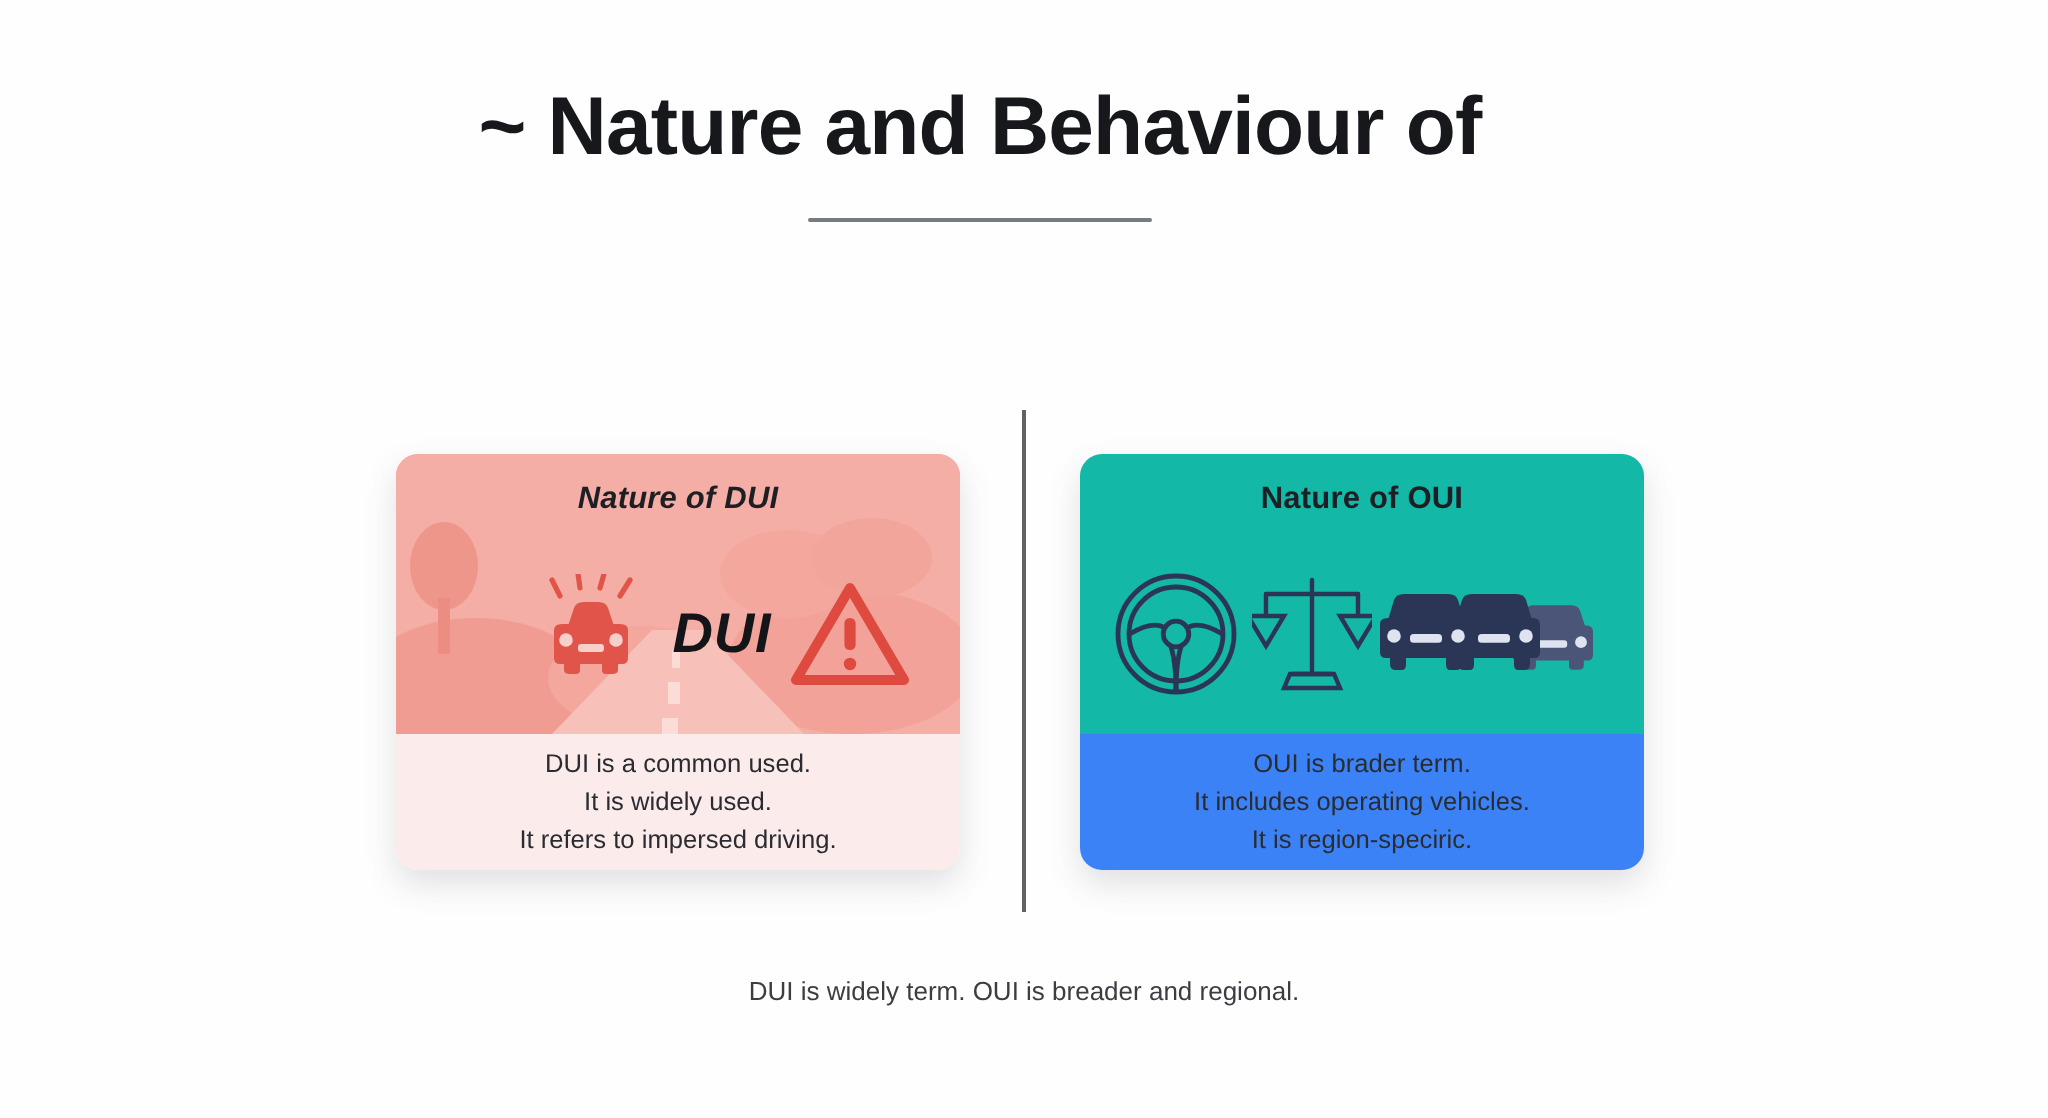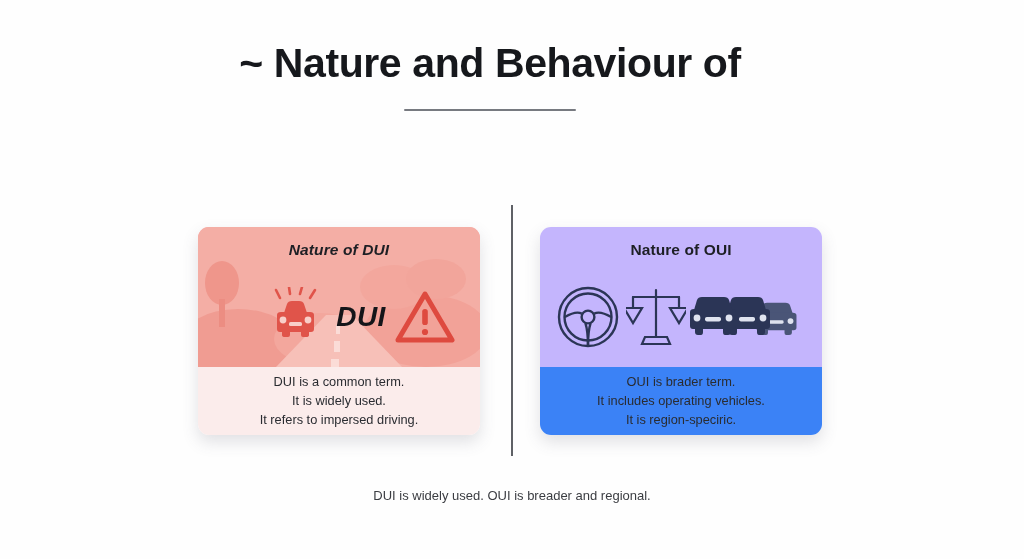--- a/index.html
+++ b/index.html
@@ -72,21 +72,21 @@
   }
   .card-left  { left: 198px; }
   .card-right { left: 540px; }
 
   .card-header {
     position: relative;
     height: 140px;
     overflow: hidden;
   }
   .card-left .card-header  { background: #fca5a5; font-style: italic; }
-  .card-right .card-header { background: #c4b5fd; }
+  .card-right .card-header { background: #14b8a6; }
 
   .card-body {
     height: 68px;
     display: flex;
     flex-direction: column;
     align-items: center;
     justify-content: center;
     gap: 3px;
   }
   .card-left .card-body  { background: #fbeceb; }
@@ -207,21 +207,21 @@
           <svg width="62" height="56" viewBox="0 0 62 56">
             <path d="M31 5 L58 51 L4 51 Z" fill="none" stroke="#de4a3f" stroke-width="5" stroke-linejoin="round"></path>
             <rect x="28.2" y="20" width="5.6" height="16" rx="2.6" fill="#de4a3f"></rect>
             <circle cx="31" cy="43" r="3.1" fill="#de4a3f"></circle>
           </svg>
 
         </div>
       </div>
 
       <div class="card-body">
-        <div class="body-line">DUI is a common term.</div>
+        <div class="body-line">DUI is a common used.</div>
         <div class="body-line">It is widely used.</div>
         <div class="body-line">It refers to impersed driving.</div>
       </div>
     </div>
 
     <div class="card card-right">
       <div class="card-header">
 
         <div class="card-title">Nature of OUI</div>
 
@@ -284,15 +284,15 @@
 
       <div class="card-body">
         <div class="body-line">OUI is brader term.</div>
         <div class="body-line">It includes operating vehicles.</div>
         <div class="body-line">It is region-speciric.</div>
       </div>
     </div>
 
   </div>
 
-  <div class="footer">DUI is widely used. OUI is breader and regional.</div>
+  <div class="footer">DUI is widely term. OUI is breader and regional.</div>
 
 </div>
 
 </body></html>

